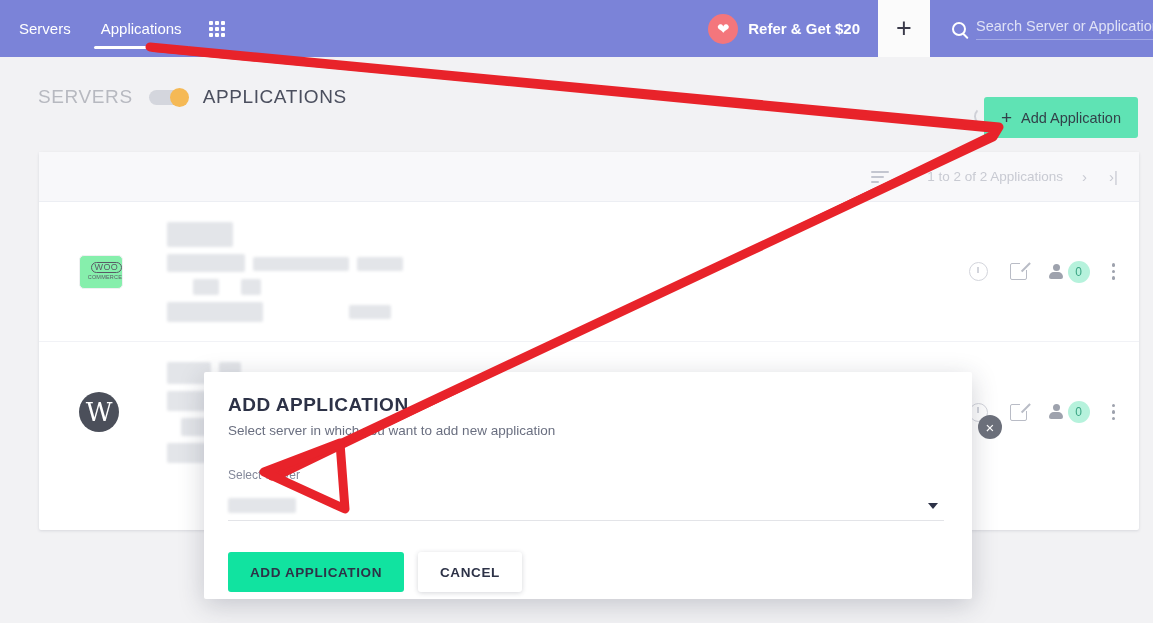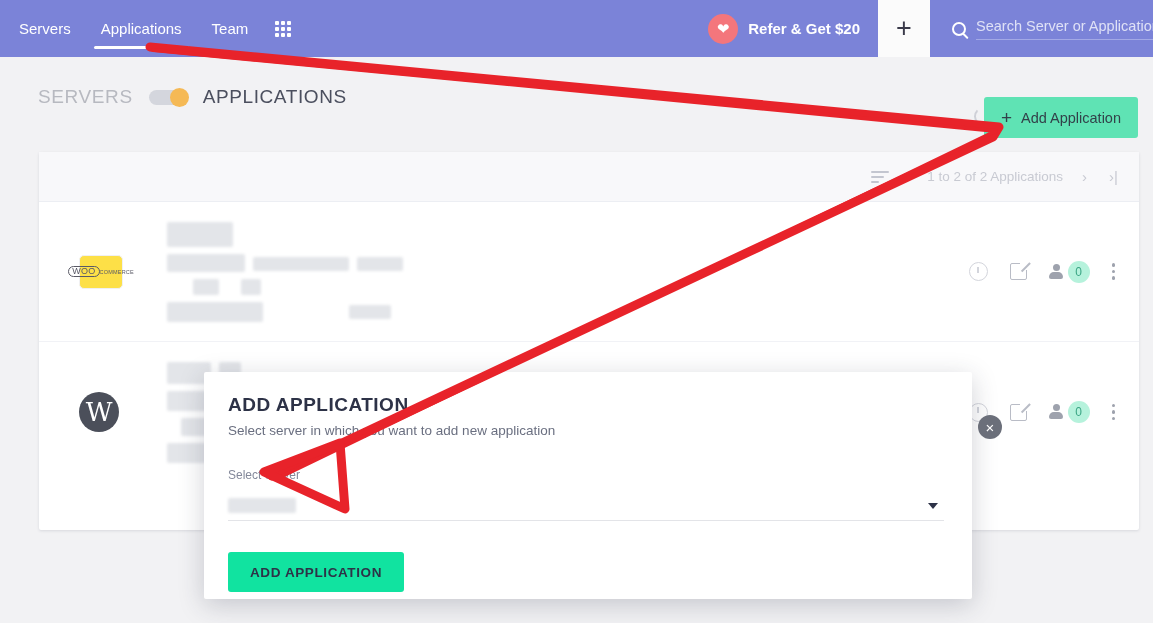--- a/index.html
+++ b/index.html
@@ -161,22 +161,22 @@
     height: 140px; display: flex; align-items: center;
     padding: 0 18px 0 40px;
     border-bottom: 1px solid #f1f2f6;
     position: relative;
   }
   .app-row:last-child { border-bottom: none; }
   .logo-wrap { width: 78px; flex: 0 0 auto; display: flex; align-items: center; }
 
   .woo-logo {
     width: 44px; height: 34px; border-radius: 5px;
-    background: #fde047; border: 1px solid #f0f0f2;
-    display: flex; align-items: center; justify-content: center;
+    background: #86efac; border: 1px solid #f0f0f2;
+    display: flex; flex-direction: column; align-items: flex-end; justify-content: center;
     line-height: 1;
   }
   .woo-logo .w1 {
     font-size: 9px; color: #5a5a66; letter-spacing: .3px;
     border: 1px solid #5a5a66; border-radius: 6px; padding: 0 3px;
   }
   .woo-logo .w2 { font-size: 5.5px; color: #5a5a66; margin-top: 2px; letter-spacing: .2px; }
 
   .wp-logo {
     width: 40px; height: 40px; border-radius: 50%;
@@ -289,23 +289,20 @@
 <div id="app">
 
   <div class="topnav">
     <div class="nav-left">
       <div class="nav-item">
         <span>Servers</span>
       </div>
       <div class="nav-item active">
         <span>Applications</span>
       </div>
-      <div class="nav-item">
-        <span>Team</span>
-      </div>
       <div class="grid-icon">
         <i></i>
           <i></i>
           <i></i>
           <i></i>
           <i></i>
           <i></i>
           <i></i>
           <i></i>
           <i></i>
@@ -449,20 +446,21 @@
     <div class="modal">
       <div class="modal-title">ADD APPLICATION</div>
       <div class="modal-sub">Select server in which you want to add new application</div>
       <div class="field-label">Select Server</div>
       <div class="select-wrap">
         <span class="select-val"></span>
         <span class="caret"></span>
       </div>
       <div class="modal-btns">
         <button class="btn-primary">ADD APPLICATION</button>
+        <button class="btn-secondary">CANCEL</button>
       </div>
     </div>
 
     <div class="modal-close">
       <span>×</span>
     </div>
 
   </div>
 
   <svg class="annot" viewBox="0 0 1153 623">

